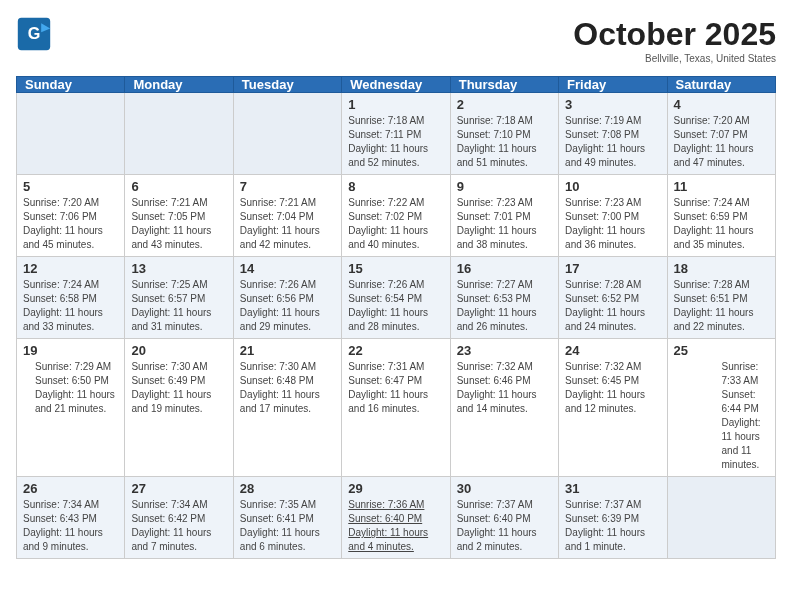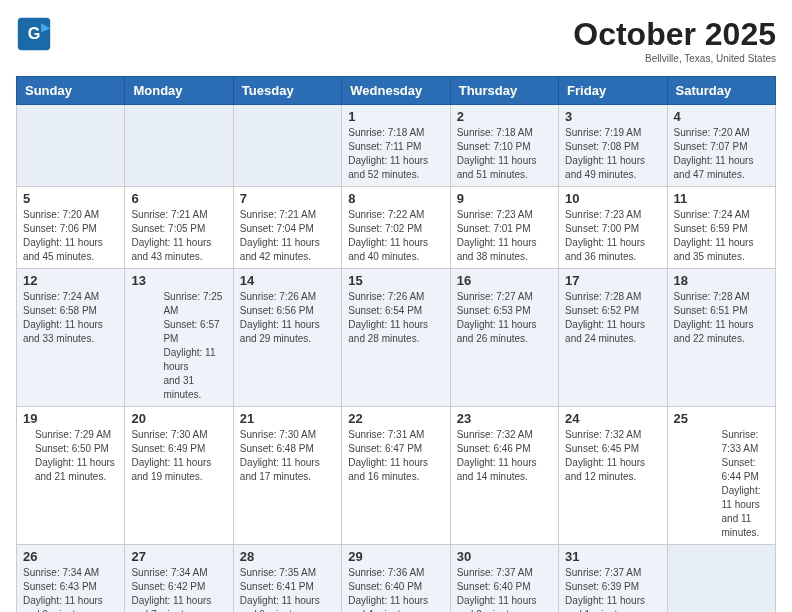--- a/index.html
+++ b/index.html
@@ -47,21 +47,21 @@
     }
     .calendar {
       width: 100%;
       border-collapse: collapse;
       border: 1px solid #ccc;
     }
     .calendar th {
       background: #2a6db5;
       color: #fff;
       text-align: left;
-      padding: 6px 8px;
+      padding: 0 8px;
       font-size: 13px;
       border: 1px solid #1e5a9a;
     }
     .calendar td {
       vertical-align: top;
       border: 1px solid #ccc;
       padding: 4px 6px;
       width: 14.28%;
       font-size: 10.5px;
       color: #333;
@@ -206,21 +206,21 @@
       <tr class="row-shaded">
         <td>
           <div class="day-number">12</div>
           <div class="day-info" style="white-space: pre-line;">Sunrise: 7:24 AM
 Sunset: 6:58 PM
 Daylight: 11 hours
 and 33 minutes.</div>
         </td>
         <td>
           <div class="day-number">13</div>
-          <div class="day-info" style="white-space: pre-line; margin-left: 32px;">Sunrise: 7:25 AM
+          <div class="day-info" style="white-space: pre-line;">Sunrise: 7:25 AM
 Sunset: 6:57 PM
 Daylight: 11 hours
 and 31 minutes.</div>
         </td>
         <td>
           <div class="day-number">14</div>
           <div class="day-info" style="white-space: pre-line;">Sunrise: 7:26 AM
 Sunset: 6:56 PM
 Daylight: 11 hours
 and 29 minutes.</div>
@@ -322,21 +322,21 @@
         </td>
         <td>
           <div class="day-number">28</div>
           <div class="day-info" style="white-space: pre-line;">Sunrise: 7:35 AM
 Sunset: 6:41 PM
 Daylight: 11 hours
 and 6 minutes.</div>
         </td>
         <td>
           <div class="day-number">29</div>
-          <div class="day-info" style="white-space: pre-line;">Sunrise: 7:36 AM
+          <div class="day-info" style="white-space: pre-line; text-decoration: underline;">Sunrise: 7:36 AM
 Sunset: 6:40 PM
 Daylight: 11 hours
 and 4 minutes.</div>
         </td>
         <td>
           <div class="day-number">30</div>
           <div class="day-info" style="white-space: pre-line;">Sunrise: 7:37 AM
 Sunset: 6:40 PM
 Daylight: 11 hours
 and 2 minutes.</div>

